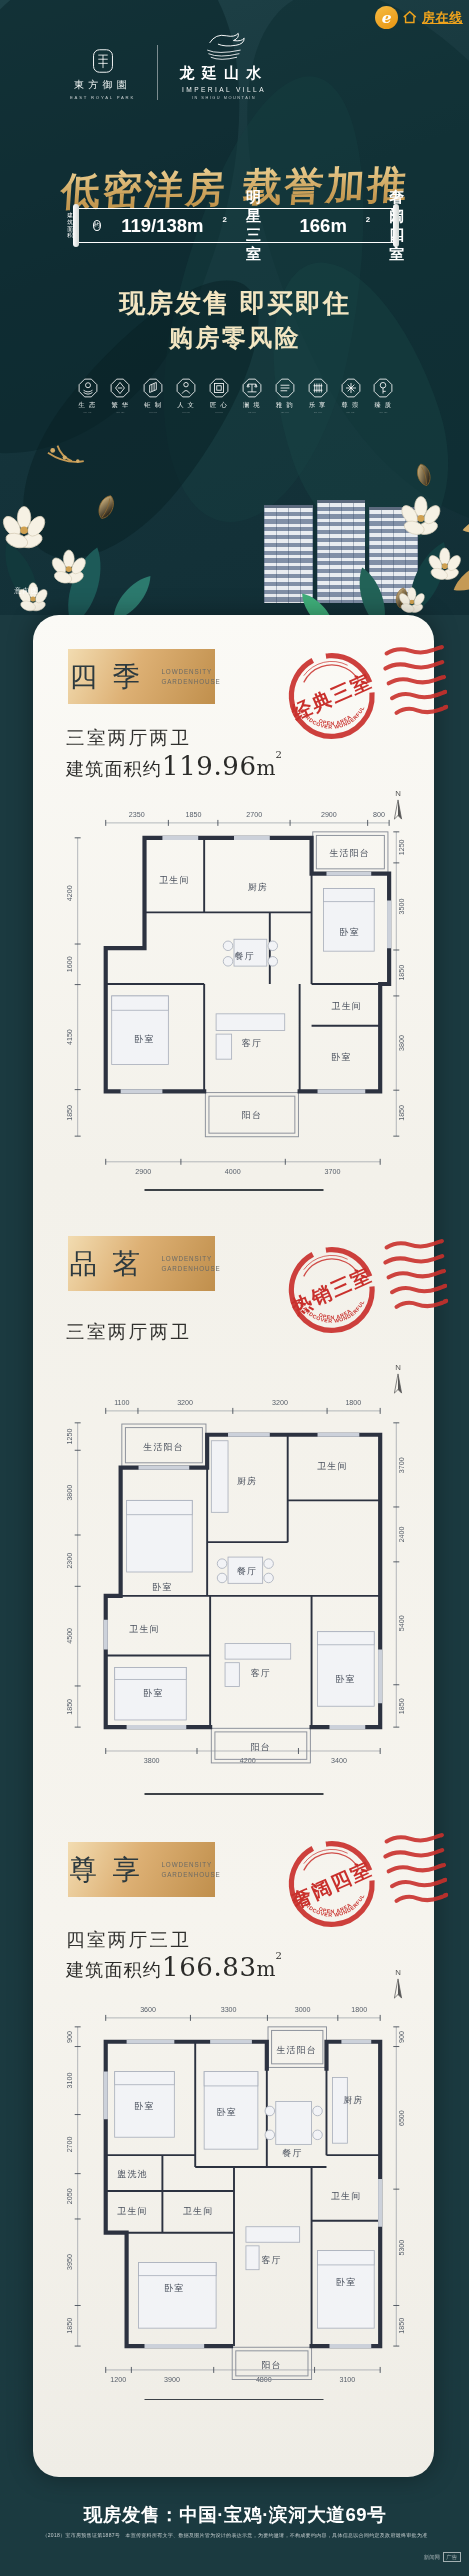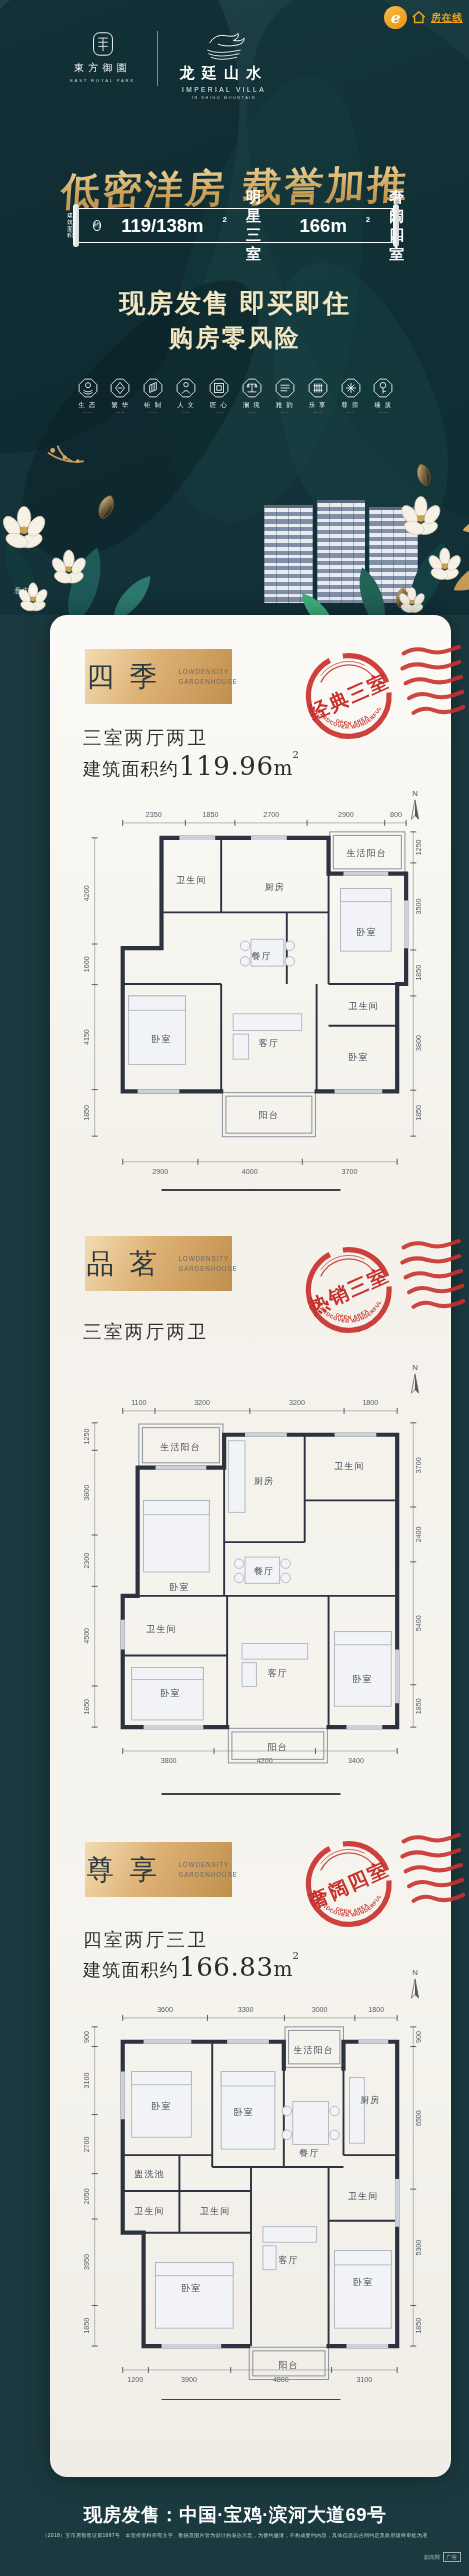--- a/index.html
+++ b/index.html
@@ -8,36 +8,36 @@
   
   .hero{position:relative;width:470px;height:615px;
         background:linear-gradient(160deg,#1e4147 0%,#17373d 38%,#14333a 60%,#122f36 100%);}
   .leaf{position:absolute;border-radius:50% 50% 50% 50%/60% 60% 40% 40%;}
   .l1{width:334px;height:537px;left:-107px;top:-72px;background:rgba(9,37,41,.55);transform:rotate(24deg);}
   .l2{width:310px;height:585px;right:-119px;top:-36px;background:rgba(12,44,47,.5);transform:rotate(-28deg);}
   .l3{width:179px;height:454px;left:179px;top:72px;background:rgba(23,62,64,.45);transform:rotate(12deg);}
   .l4{width:143px;height:334px;left:72px;top:251px;background:rgba(8,32,36,.5);transform:rotate(38deg);}
   .l5{width:155px;height:298px;right:36px;top:257px;background:rgba(26,70,70,.4);transform:rotate(-18deg);}
 
-  .logos{position:absolute;left:70px;top:31px;display:flex;align-items:flex-start;gap:22px;color:#fff;z-index:5;}
+  .logos{position:absolute;left:70px;top:31px;display:flex;align-items:flex-end;gap:22px;color:#fff;z-index:5;}
   .logo1{display:flex;flex-direction:column;align-items:center;gap:3.6px;}
   .logo1-name{font-family:"DejaVu Serif",serif;font-size:10px;letter-spacing:4.2px;color:#eef3f2;}
   .logo1-sub{font-size:4.2px;letter-spacing:1.8px;color:rgba(255,255,255,.75);}
   .vdiv{width:0.6px;height:55px;background:rgba(255,255,255,.45);}
   .logo2{display:flex;flex-direction:column;align-items:center;gap:2.4px;}
   .logo2-name{font-family:"DejaVu Serif",serif;font-size:15px;letter-spacing:7.2px;color:#fff;font-weight:bold;}
   .logo2-sub1{font-size:6.6px;letter-spacing:2.4px;color:#f2f5f4;}
   .logo2-sub2{font-size:3.9px;letter-spacing:1.5px;color:rgba(255,255,255,.7);}
 
   .portal{position:absolute;right:7.2px;top:6px;display:flex;align-items:center;gap:4.2px;z-index:5;}
   .portal-e{width:23px;height:23px;border-radius:50%;background:linear-gradient(150deg,#f7bc44,#e79410);
             color:#fff;font-family:"DejaVu Serif",serif;font-style:italic;font-weight:bold;font-size:15.5px;
             display:flex;align-items:center;justify-content:center;}
   .portal-txt{display:flex;flex-direction:column;align-items:flex-start;line-height:1;}
-  .portal-name{color:#efa31c;font-weight:bold;font-size:10px;letter-spacing:0.6px;text-decoration:underline;}
+  .portal-name{color:#efa31c;font-weight:bold;font-size:13px;letter-spacing:0.6px;text-decoration:underline;}
 
   .hero-title{position:absolute;left:0;right:0;top:135px;text-align:center;z-index:4;
       font-family:"DejaVu Serif",serif;font-weight:bold;font-size:39px;letter-spacing:2.4px;
       transform:skewX(-5deg) rotate(-1.2deg);
       background:linear-gradient(180deg,#ecd093 10%,#cda45e 55%,#b88a41 100%);
       -webkit-background-clip:text;background-clip:text;color:transparent;}
 
   .banner{position:absolute;left:76px;top:208px;width:318px;height:33px;border:1.2px solid #fff;z-index:4;
           display:flex;align-items:center;justify-content:center;gap:19px;color:#fff;}
   .banner:before,.banner:after{content:"";position:absolute;top:-5.4px;bottom:-5.4px;width:6px;
@@ -65,21 +65,21 @@
   .building{position:absolute;left:264px;top:500px;width:154px;height:103px;z-index:1;display:flex;align-items:flex-end;gap:3.6px;}
   .tower{flex:1;background:
       repeating-linear-gradient(90deg,rgba(52,72,100,.35) 0 1.2px,transparent 1.2px 12px),
       repeating-linear-gradient(180deg,rgba(255,255,255,.75) 0 3.6px,rgba(96,112,138,.55) 3.6px 7.8px),
       #a9b6c9;border-top:3px solid #5c6a7e;}
   .t1{height:95px;} .t2{height:100px;} .t3{height:93px;}
   .deco{position:absolute;left:0;top:411px;width:470px;height:216px;z-index:2;pointer-events:none;}
   .img-note{position:absolute;left:14.3px;top:586px;z-index:4;color:rgba(255,255,255,.9);font-size:7.2px;letter-spacing:1.2px;text-align:right;}
 
   
-  .card{position:relative;z-index:3;width:401px;margin-left:50px;border-radius:17px;
+  .card{position:relative;z-index:3;width:401px;margin-left:33px;border-radius:26px;
         background:linear-gradient(180deg,#fbfaf6,#f3f1ea 30%,#f6f4ee 70%,#efede6);
         box-shadow:0 0 24px rgba(0,0,0,.35);}
   .sect{position:relative;}
   .s1{height:575px;} .s2{height:604px;} .s3{height:683px;}
   .divider{position:absolute;left:50%;transform:translateX(-50%);width:179px;height:1.2px;background:#3d4247;}
   .badge{position:absolute;left:35px;width:147px;height:55px;
          background:linear-gradient(115deg,#f2dcb1 0%,#ddb074 45%,#c08f4c 100%);
          display:flex;align-items:center;justify-content:center;gap:6px;}
   .badge-name{font-family:"DejaVu Serif",serif;font-size:27.5px;color:#2d3a3f;letter-spacing:15.5px;text-indent:9.5px;white-space:nowrap;}
   .badge-tags{display:flex;flex-direction:column;gap:3.6px;font-size:6.3px;letter-spacing:0.9px;color:#6a6a66;margin-right:2.4px;}

